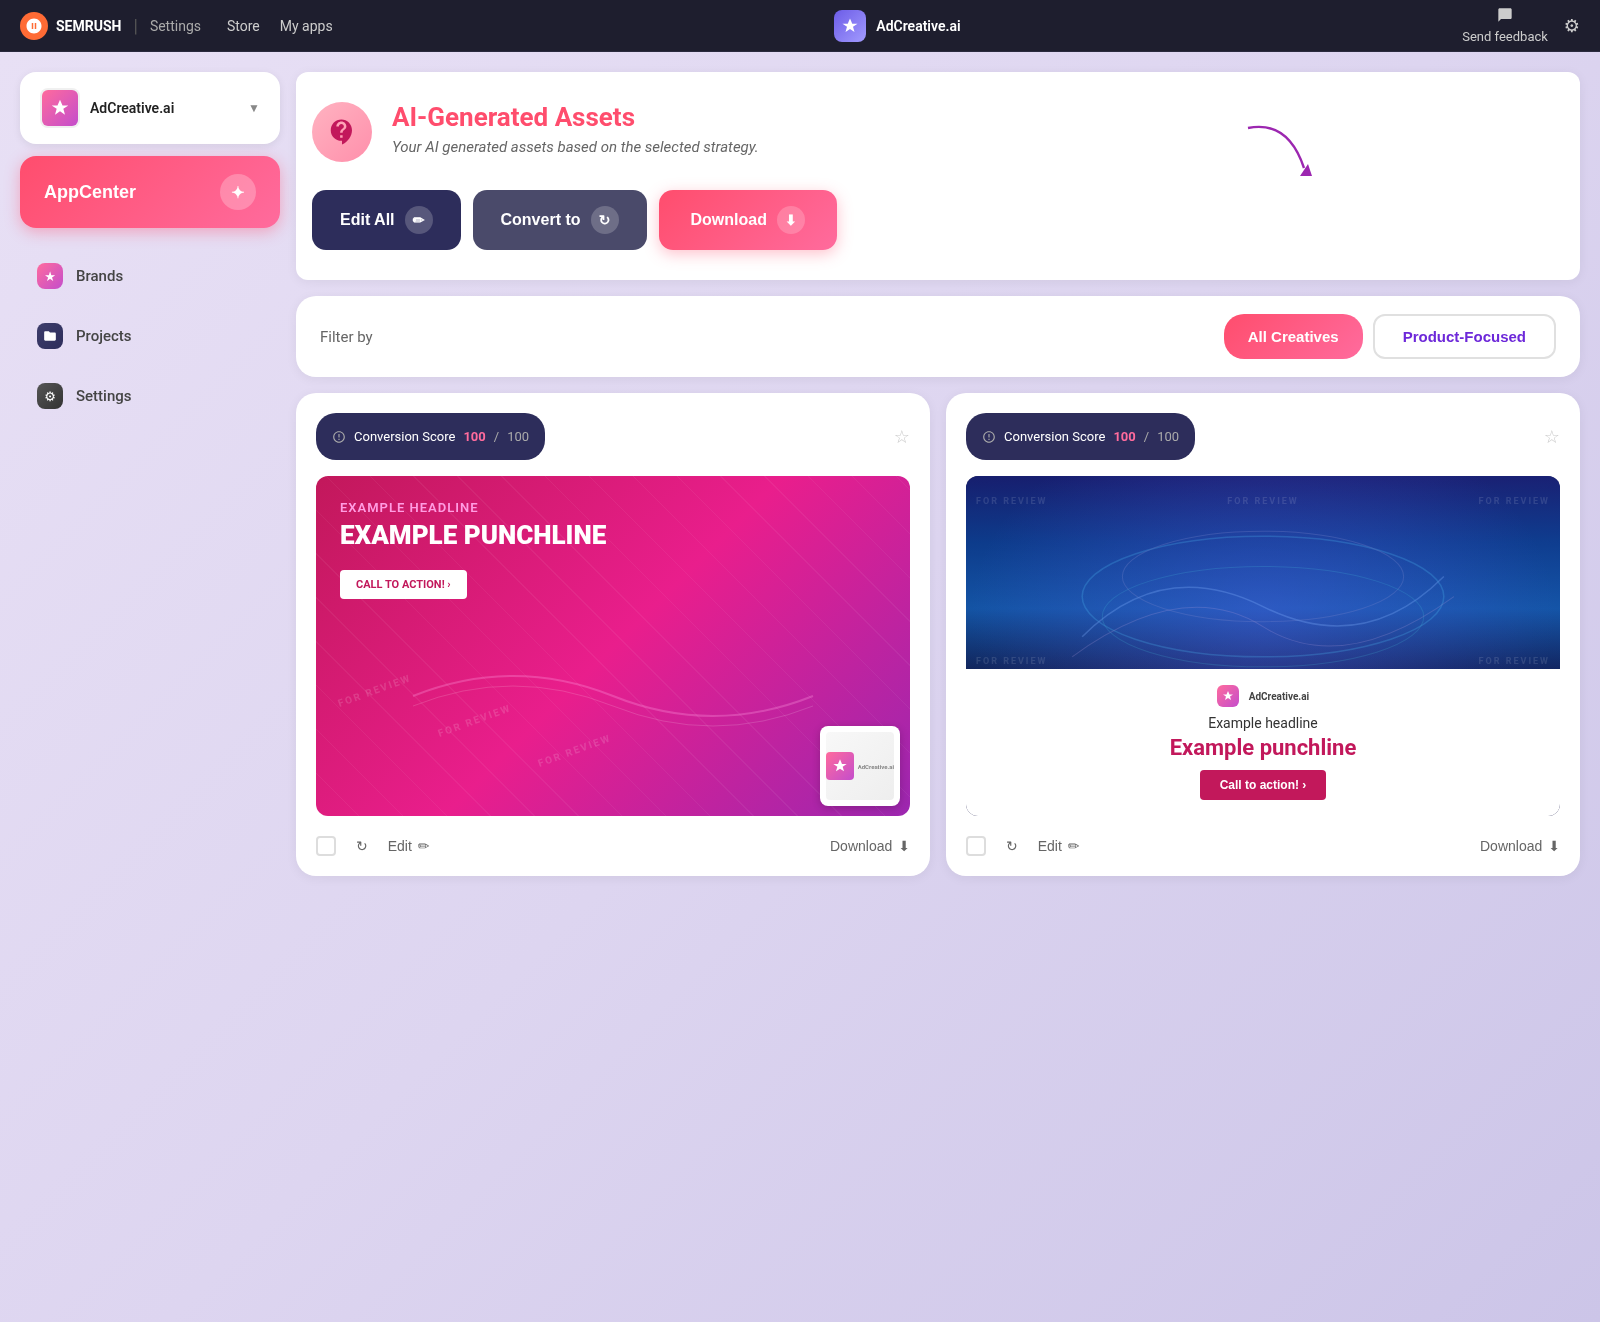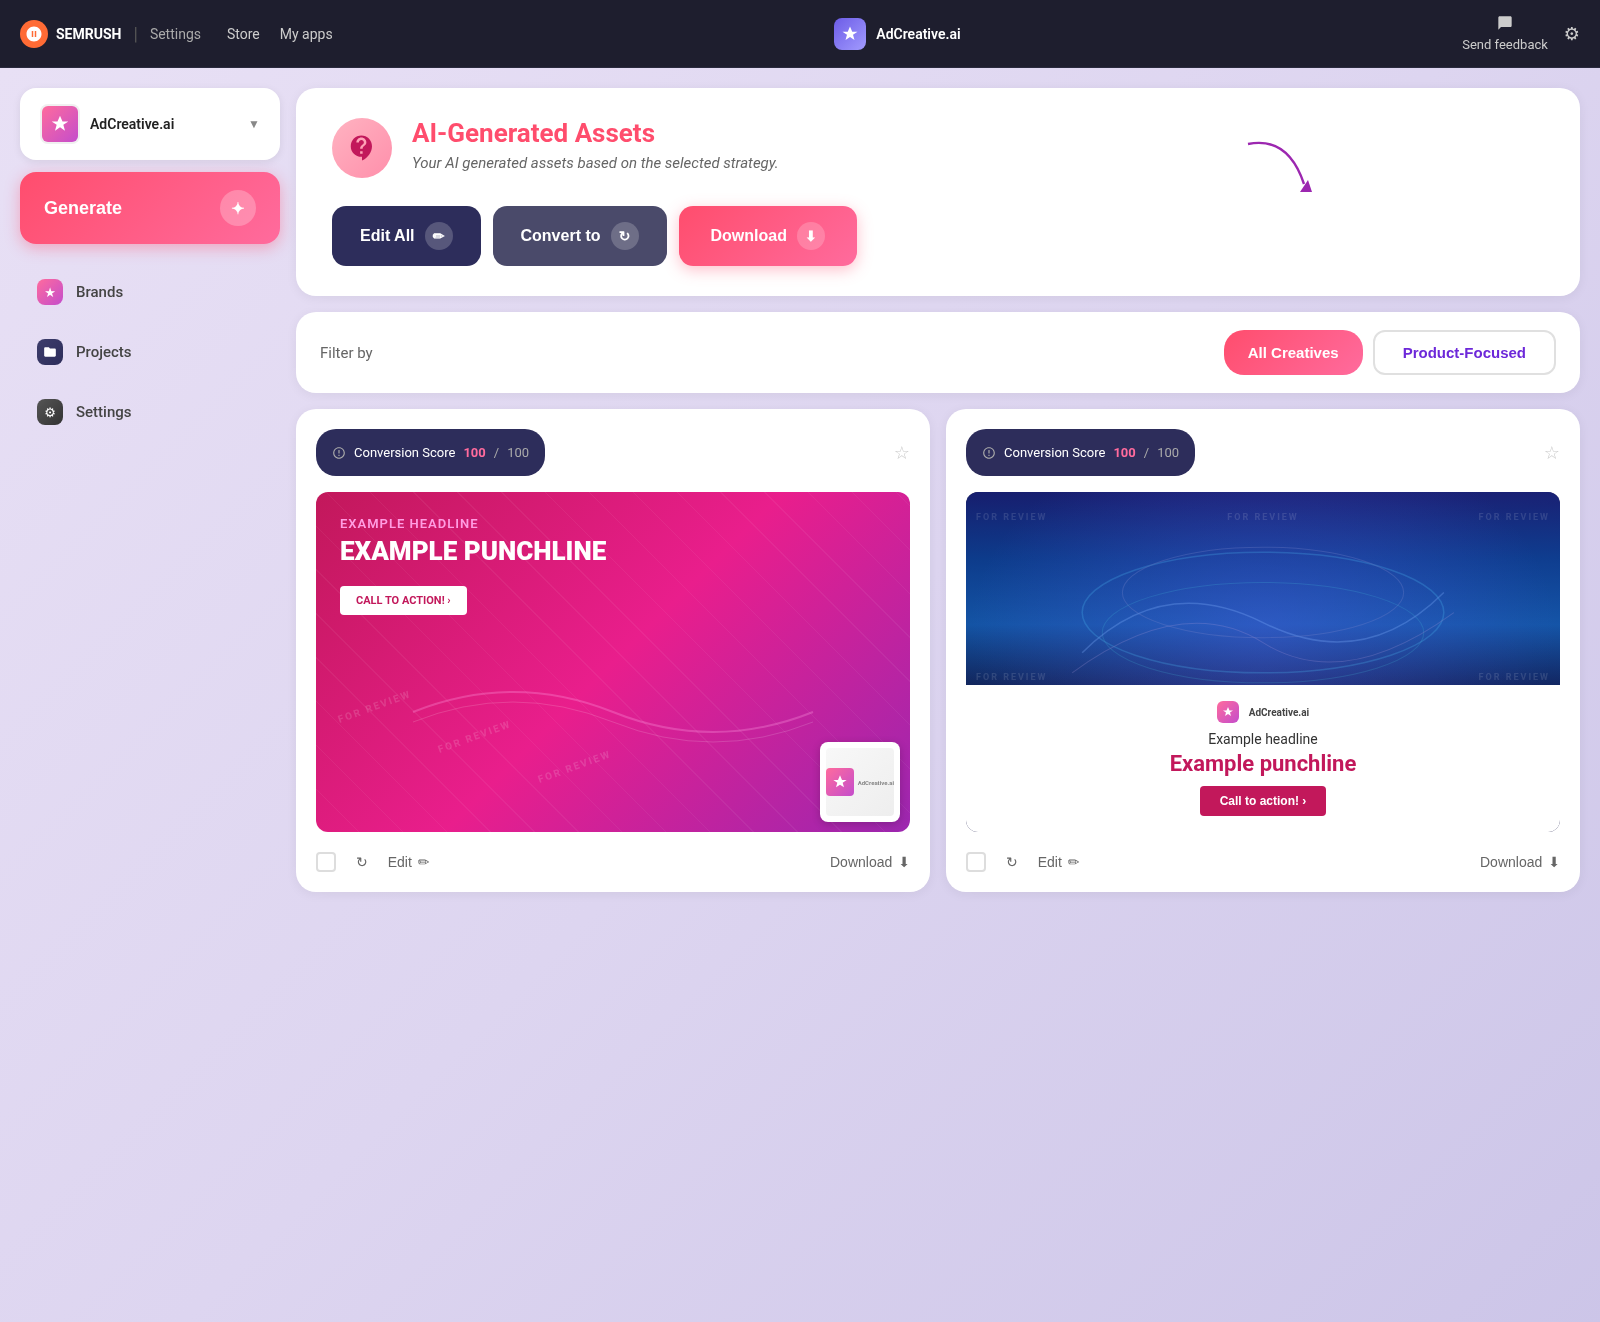--- a/index.html
+++ b/index.html
@@ -6,21 +6,21 @@
     body {
       font-family: -apple-system, BlinkMacSystemFont, 'Segoe UI', Roboto, sans-serif;
       background: #1a1a2e;
       min-height: 1322px;
       overflow-x: hidden;
     }
 
     
     .topnav {
       background: #1e1e2e;
-      height: 68px;
+      height: 52px;
       display: flex;
       align-items: center;
       padding: 0 20px;
       gap: 16px;
       border-bottom: 1px solid #2a2a3e;
     }
     .topnav-logo {
       display: flex;
       align-items: center;
       gap: 8px;
@@ -253,22 +253,22 @@
     .content-area {
       flex: 1;
       display: flex;
       flex-direction: column;
       gap: 16px;
     }
 
     
     .header-card {
       background: white;
-      border-radius: 20px;
-      padding: 30px 36px;
+      border-radius: 12px;
+      padding: 30px 16px;
       box-shadow: 0 2px 12px rgba(0,0,0,0.06);
       position: relative;
     }
     .header-top {
       display: flex;
       align-items: flex-start;
       gap: 20px;
       margin-bottom: 28px;
     }
     .header-icon-wrap {
@@ -653,21 +653,21 @@
           <svg width="20" height="20" viewBox="0 0 24 24" fill="white">
             <path d="M12 2l3 7h7l-6 4 2 7-6-4-6 4 2-7-6-4h7z"></path>
           </svg>
         </div>
       </div>
       <span class="brand-name">AdCreative.ai</span>
       <span class="dropdown-arrow">▼</span>
     </div>
 
     <button class="generate-btn">
-      <span>Generate</span>
+      <span>AppCenter</span>
       <span class="generate-icon">✦</span>
     </button>
 
     <nav class="sidebar-nav">
       <div class="sidebar-item">
         <div class="sidebar-item-icon">
           <div class="icon-box">★</div>
         </div>
         <span>Brands</span>
       </div>

